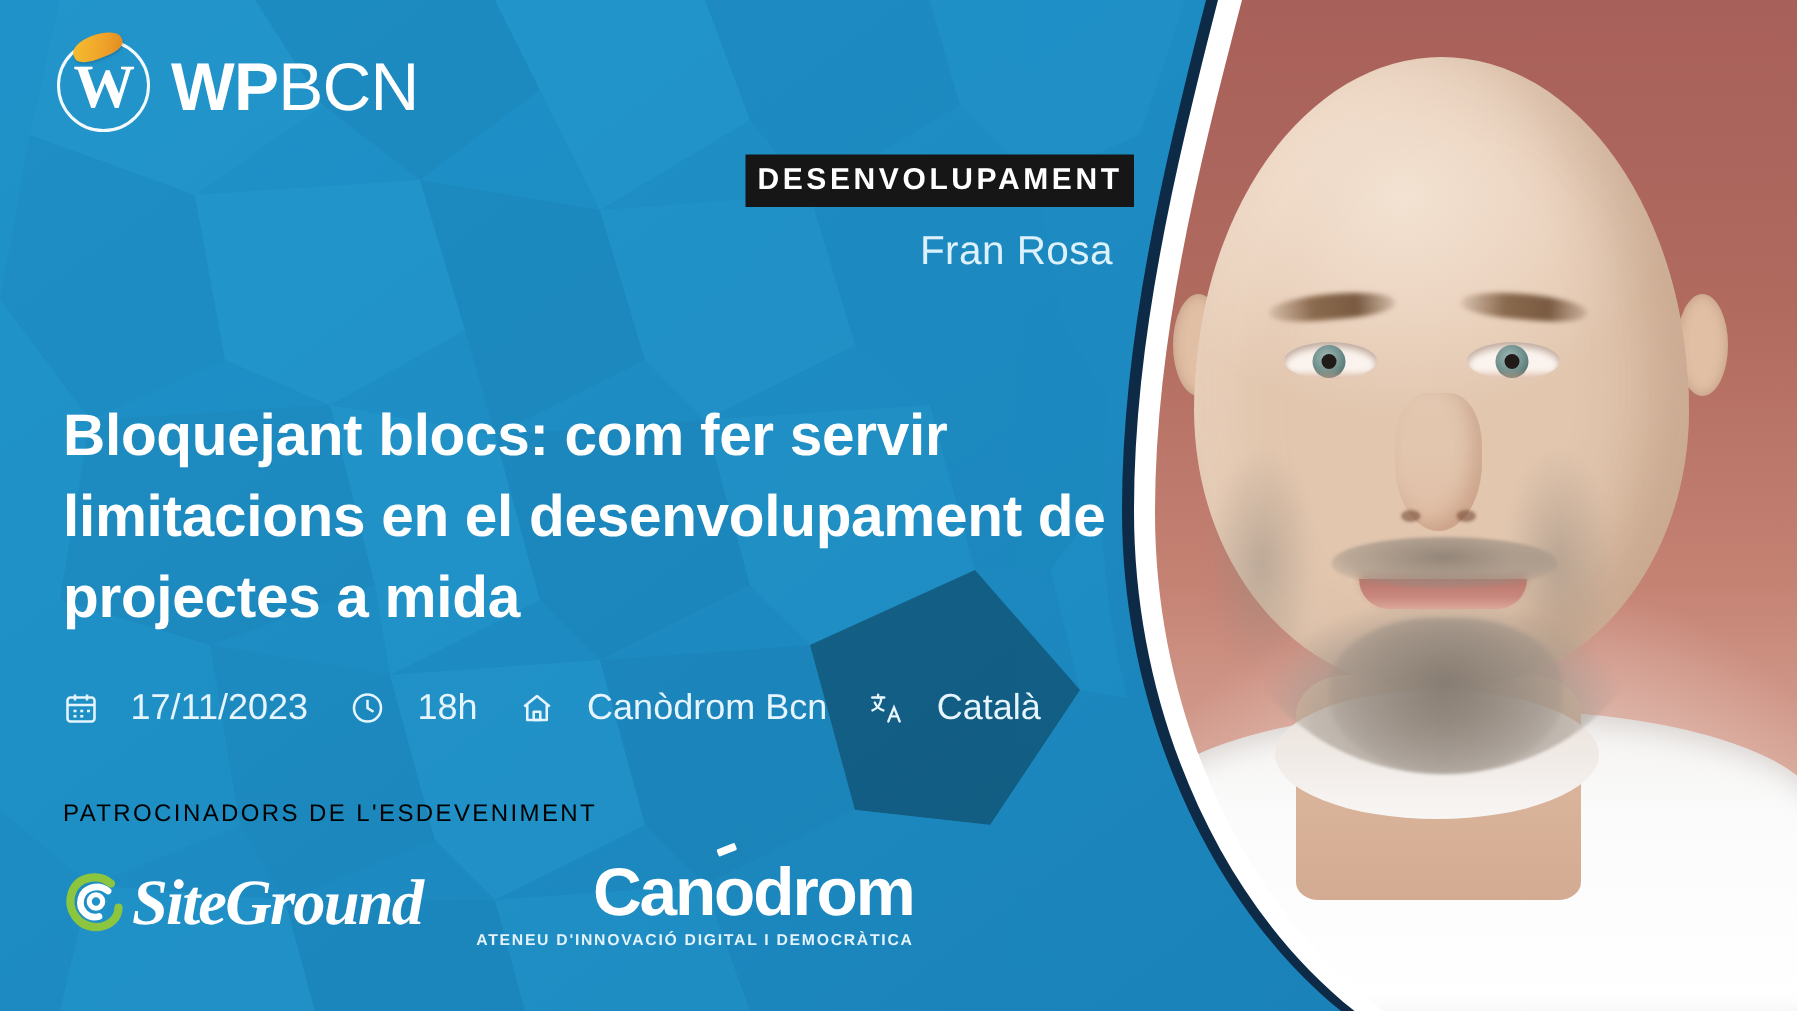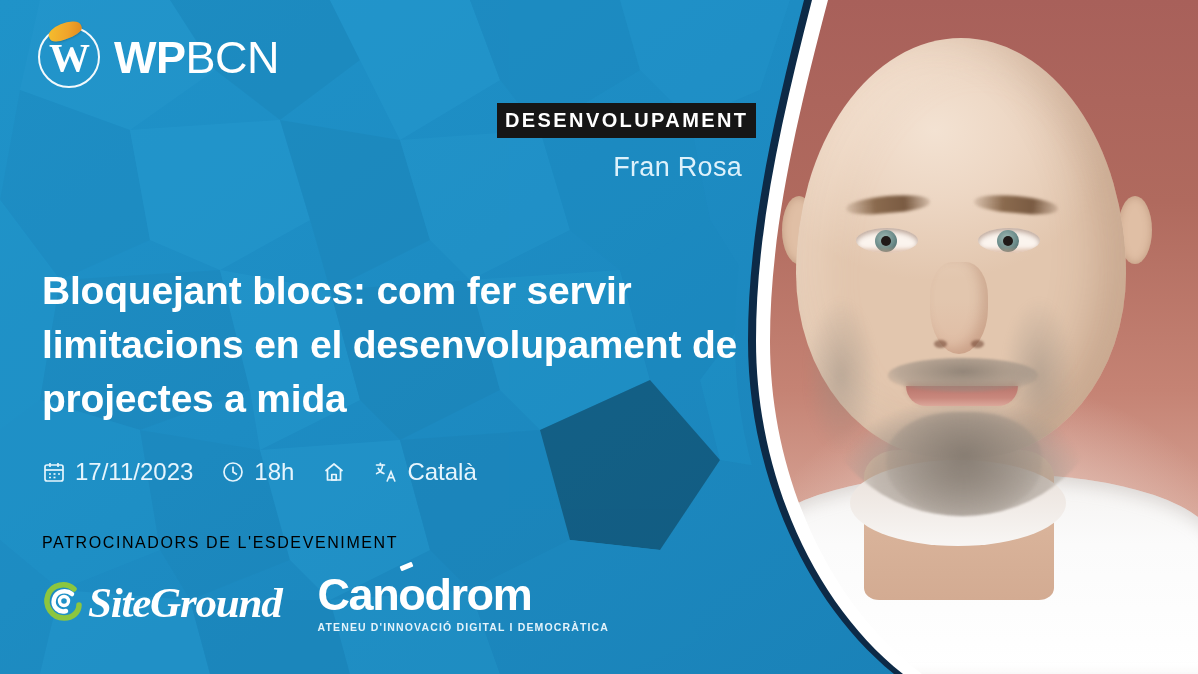--- a/index.html
+++ b/index.html
@@ -312,21 +312,21 @@
   .meta-row {
     position: absolute;
     left: 42px; top: 458px;
     display: flex;
     align-items: center;
     gap: 28px;
   }
   .meta-item {
     display: flex;
     align-items: center;
-    gap: 9px;
+    gap: 21px;
     color: #e6f5fd;
     font-size: 24px;
     font-weight: 400;
     white-space: nowrap;
     text-align: right;
   }
   .meta-item svg { display: block; }
 
   
   .sponsors-label {
@@ -363,21 +363,21 @@
     color: #ffffff;
     letter-spacing: -1.2px;
     line-height: 1;
     margin-left: -4px;
   }
 
   
   .canodrom {
     display: flex;
     flex-direction: column;
-    align-items: flex-start;
+    align-items: flex-end;
     line-height: 1;
   }
   .cn-word {
     position: relative;
     font-size: 45px;
     font-weight: 700;
     color: #ffffff;
     letter-spacing: -1.4px;
     line-height: 1;
   }
@@ -535,20 +535,21 @@
         </svg>
         <span>18h</span>
       </div>
 
       <div class="meta-item">
         <svg width="24" height="24" viewBox="0 0 24 24" fill="none" stroke="#e6f5fd" stroke-width="1.7" stroke-linejoin="round">
           <path d="M3.5 11 L12 4 L20.5 11"></path>
           <path d="M5.5 10 L5.5 20 L18.5 20 L18.5 10"></path>
           <rect x="9.8" y="14.5" width="4.4" height="5.5"></rect>
         </svg>
+        <span>Canòdrom Bcn</span>
       </div>
 
       <div class="meta-item">
         <svg width="24" height="24" viewBox="0 0 24 24" fill="none" stroke="#e6f5fd" stroke-width="1.6" stroke-linecap="round">
           <path d="M2.5 5 L10.5 5"></path>
           <path d="M6.4 3.2 L6.4 5"></path>
           <path d="M8.6 5 C8.3 9.2 5.8 12.4 2.6 13.6"></path>
           <path d="M4.2 8.4 C5.4 11.2 7.6 12.9 9.9 13.6"></path>
           <path d="M13.2 21 L17 11.6 L20.8 21"></path>
           <path d="M14.6 17.6 L19.4 17.6"></path>

